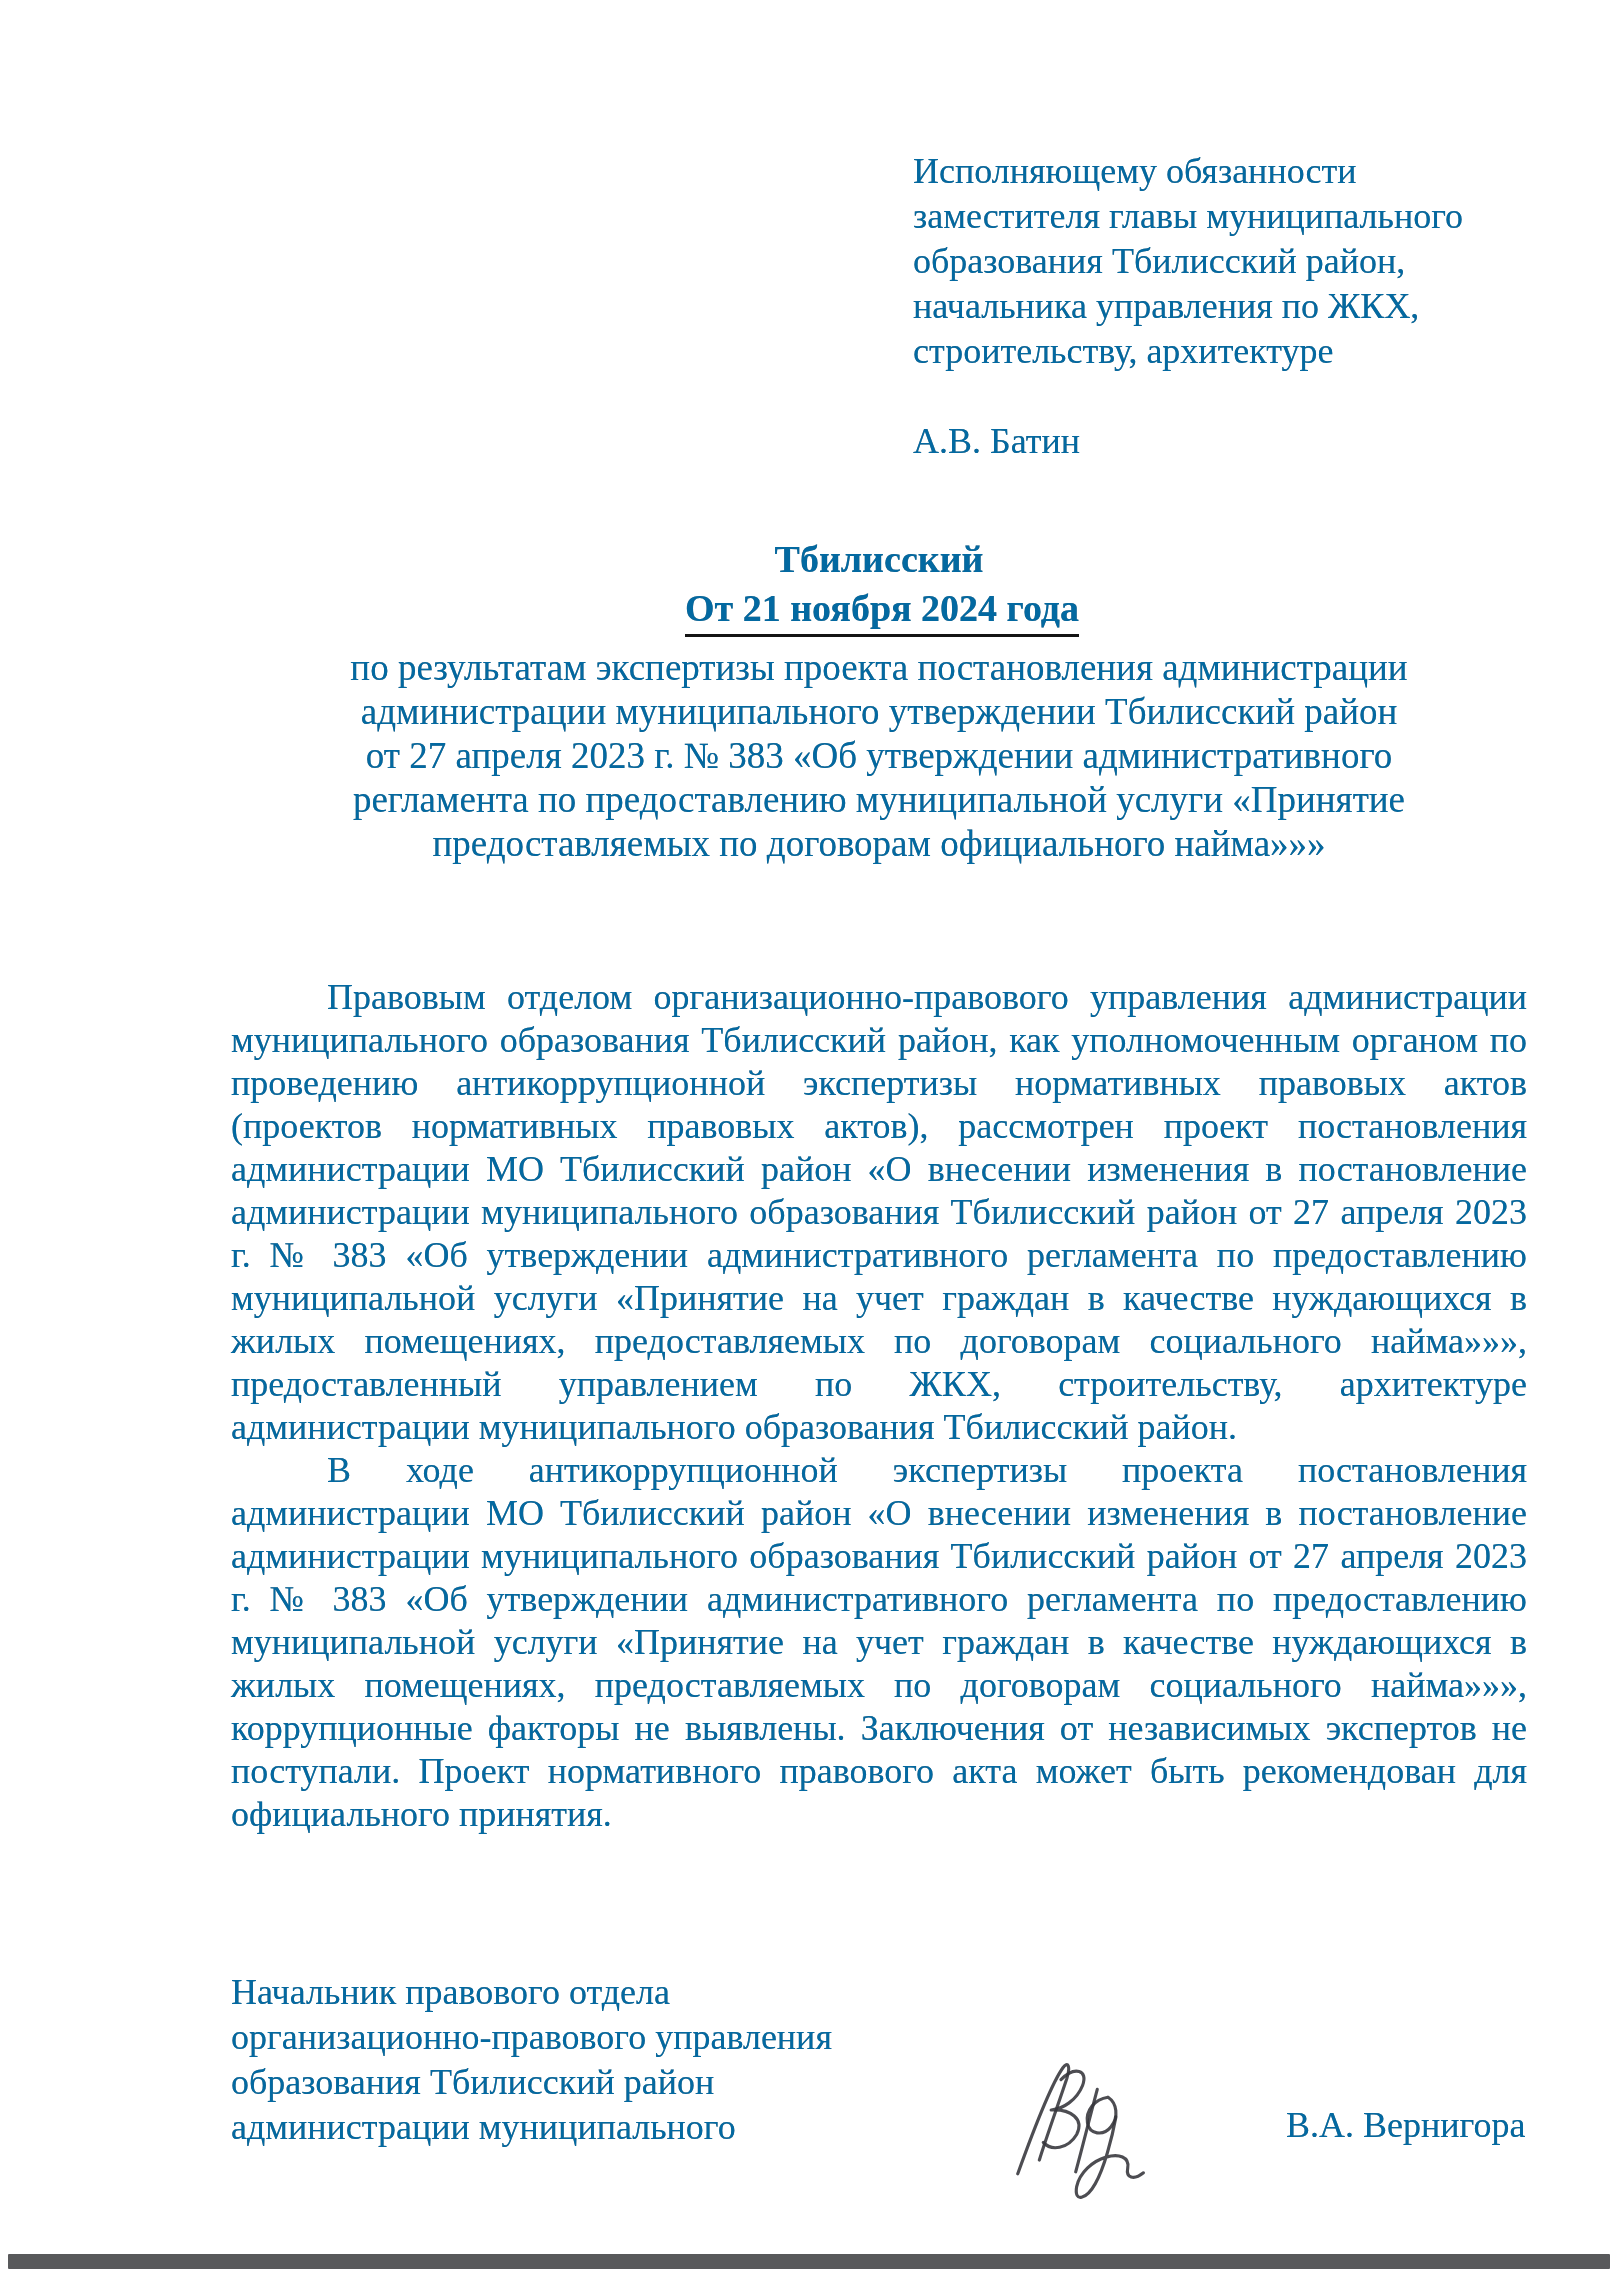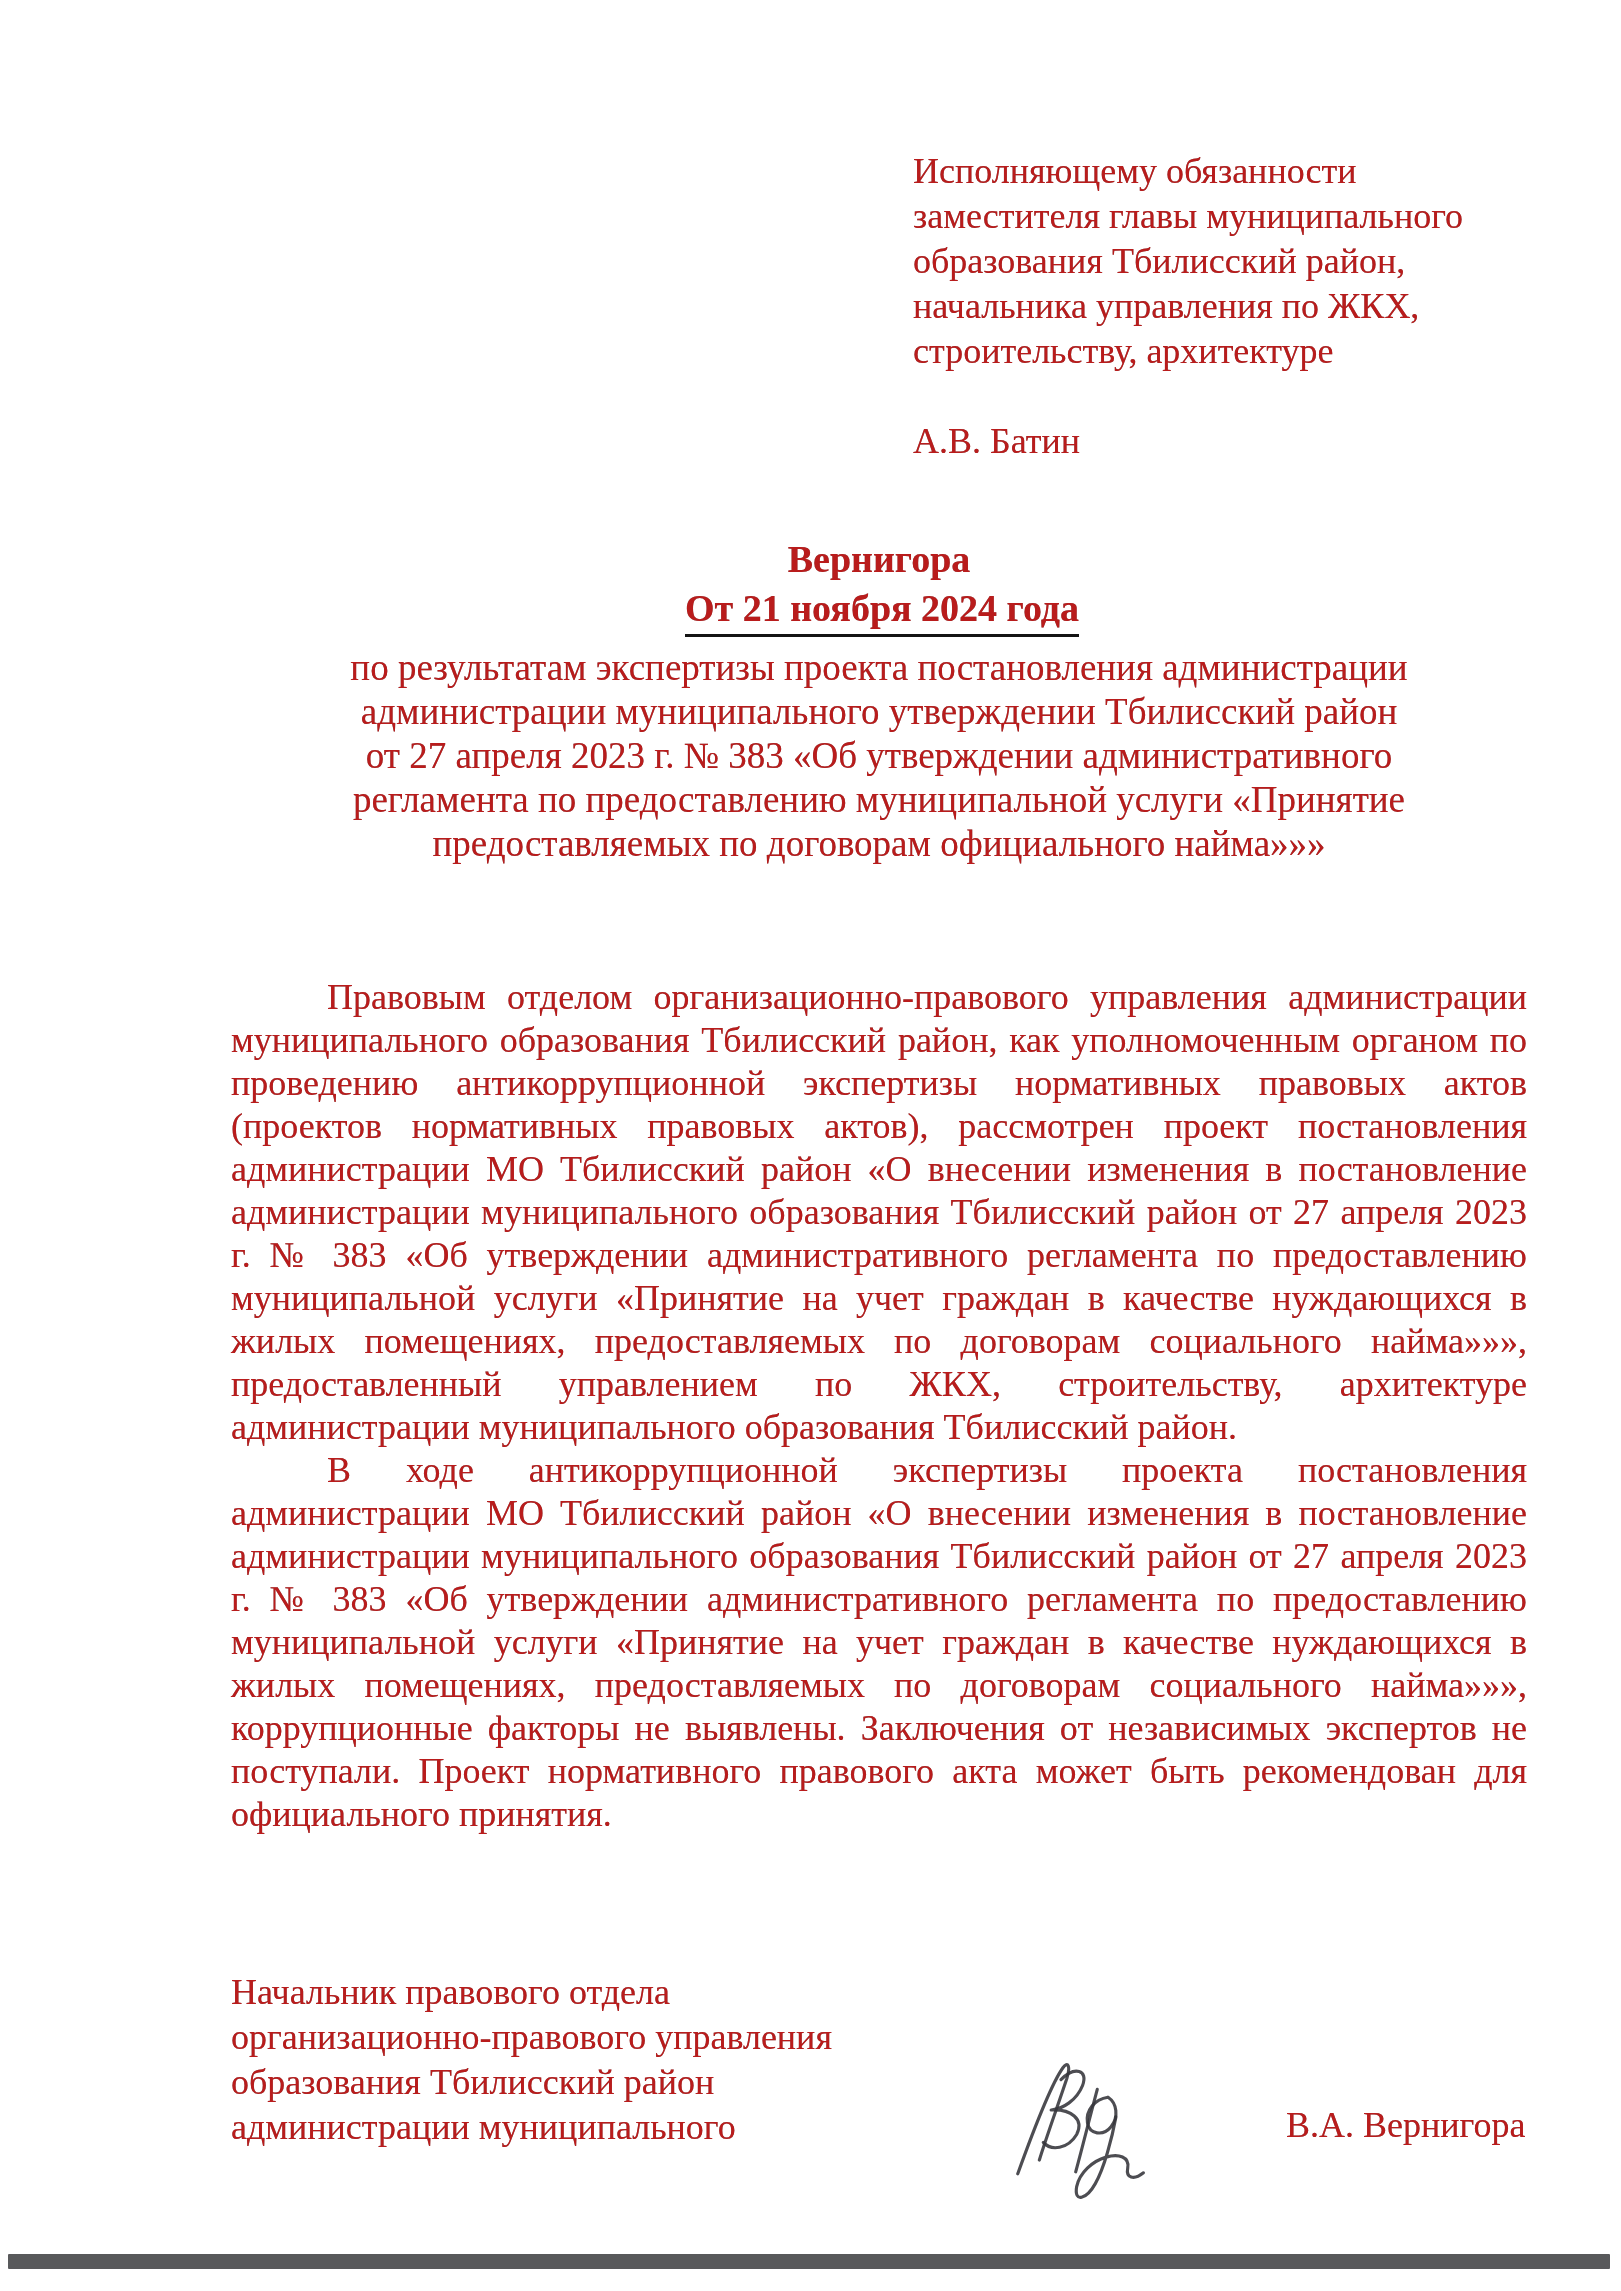--- a/index.html
+++ b/index.html
@@ -1,21 +1,21 @@
 <!DOCTYPE html>
 <html lang="ru"><head>
 <meta charset="utf-8">
 <style>
   html,body{margin:0;padding:0;background:#9a9a9a;}
   .page{
     position:relative;
     width:1621px;height:2292px;
     background:#ffffff;
     font-family:"Liberation Serif", serif;
-    color:#b91c1c;
+    color:#0369a1;
     overflow:hidden;
     text-shadow:0 0 0.5px rgba(25,25,25,0.5);
   }
   
   .addressee{
     position:absolute;left:913px;top:149px;width:613px;
     font-size:36px;line-height:45px;
   }
   .addressee-name{margin-top:45px;}
   
@@ -58,21 +58,21 @@
   <div class="addressee">
     <div>Исполняющему обязанности</div>
     <div>заместителя главы муниципального</div>
     <div>образования Тбилисский район,</div>
     <div>начальника управления по ЖКХ,</div>
     <div>строительству, архитектуре</div>
     <div class="addressee-name">А.В. Батин</div>
   </div>
 
   <div class="title-block">
-    <div class="title-head">Вернигора</div>
+    <div class="title-head">Тбилисский</div>
     <div class="title-date"><span class="u">От 21 ноября 2024 года</span></div>
     <div class="title-subject">
       <div>по результатам экспертизы проекта постановления администрации</div>
       <div>администрации муниципального утверждении Тбилисский район</div>
       <div>от 27 апреля 2023 г. № 383 «Об утверждении административного</div>
       <div>регламента по предоставлению муниципальной услуги «Принятие</div>
       <div>предоставляемых по договорам официального найма»»»</div>
     </div>
   </div>
 

